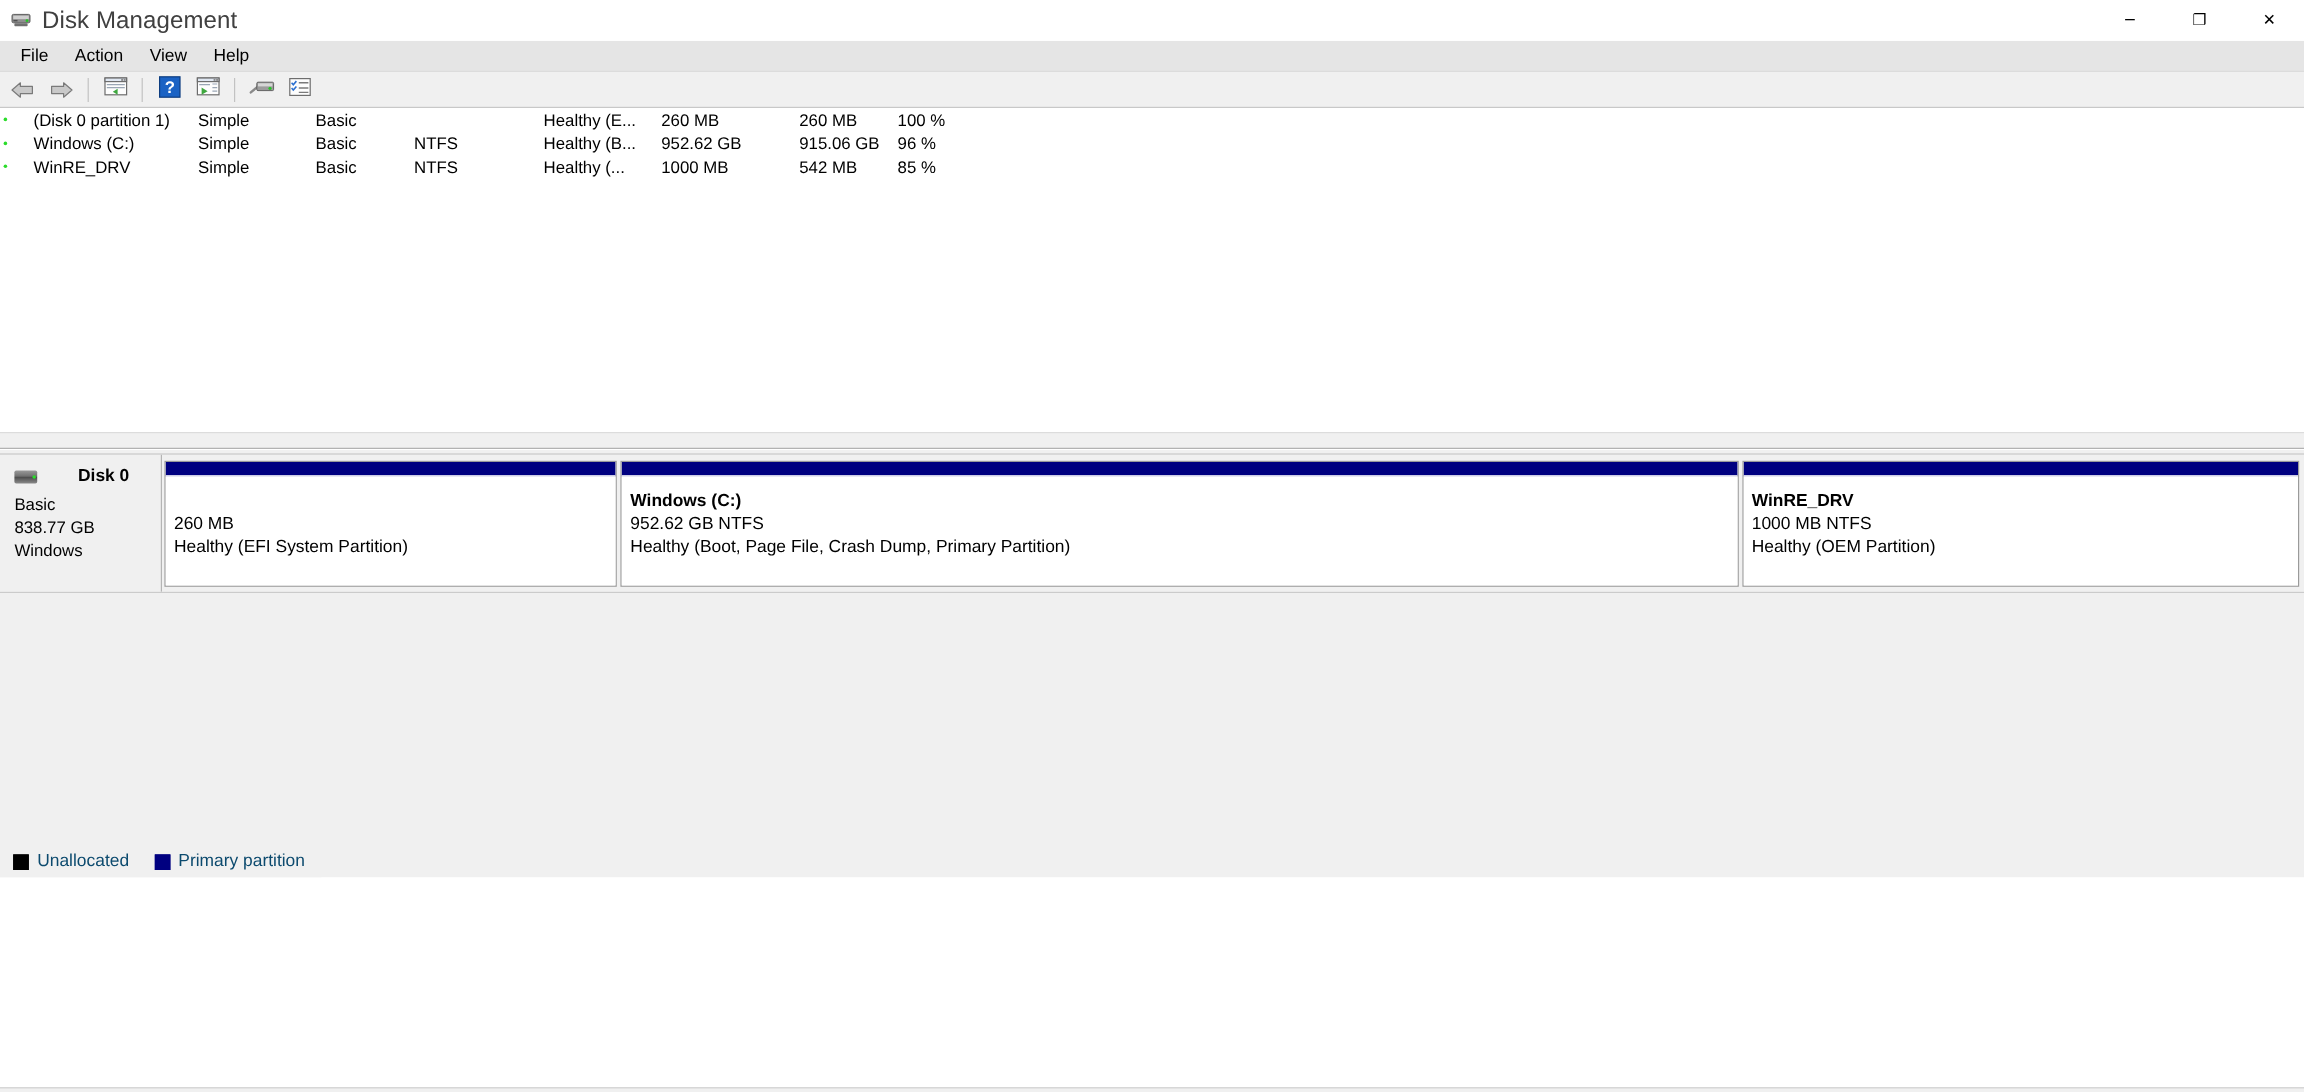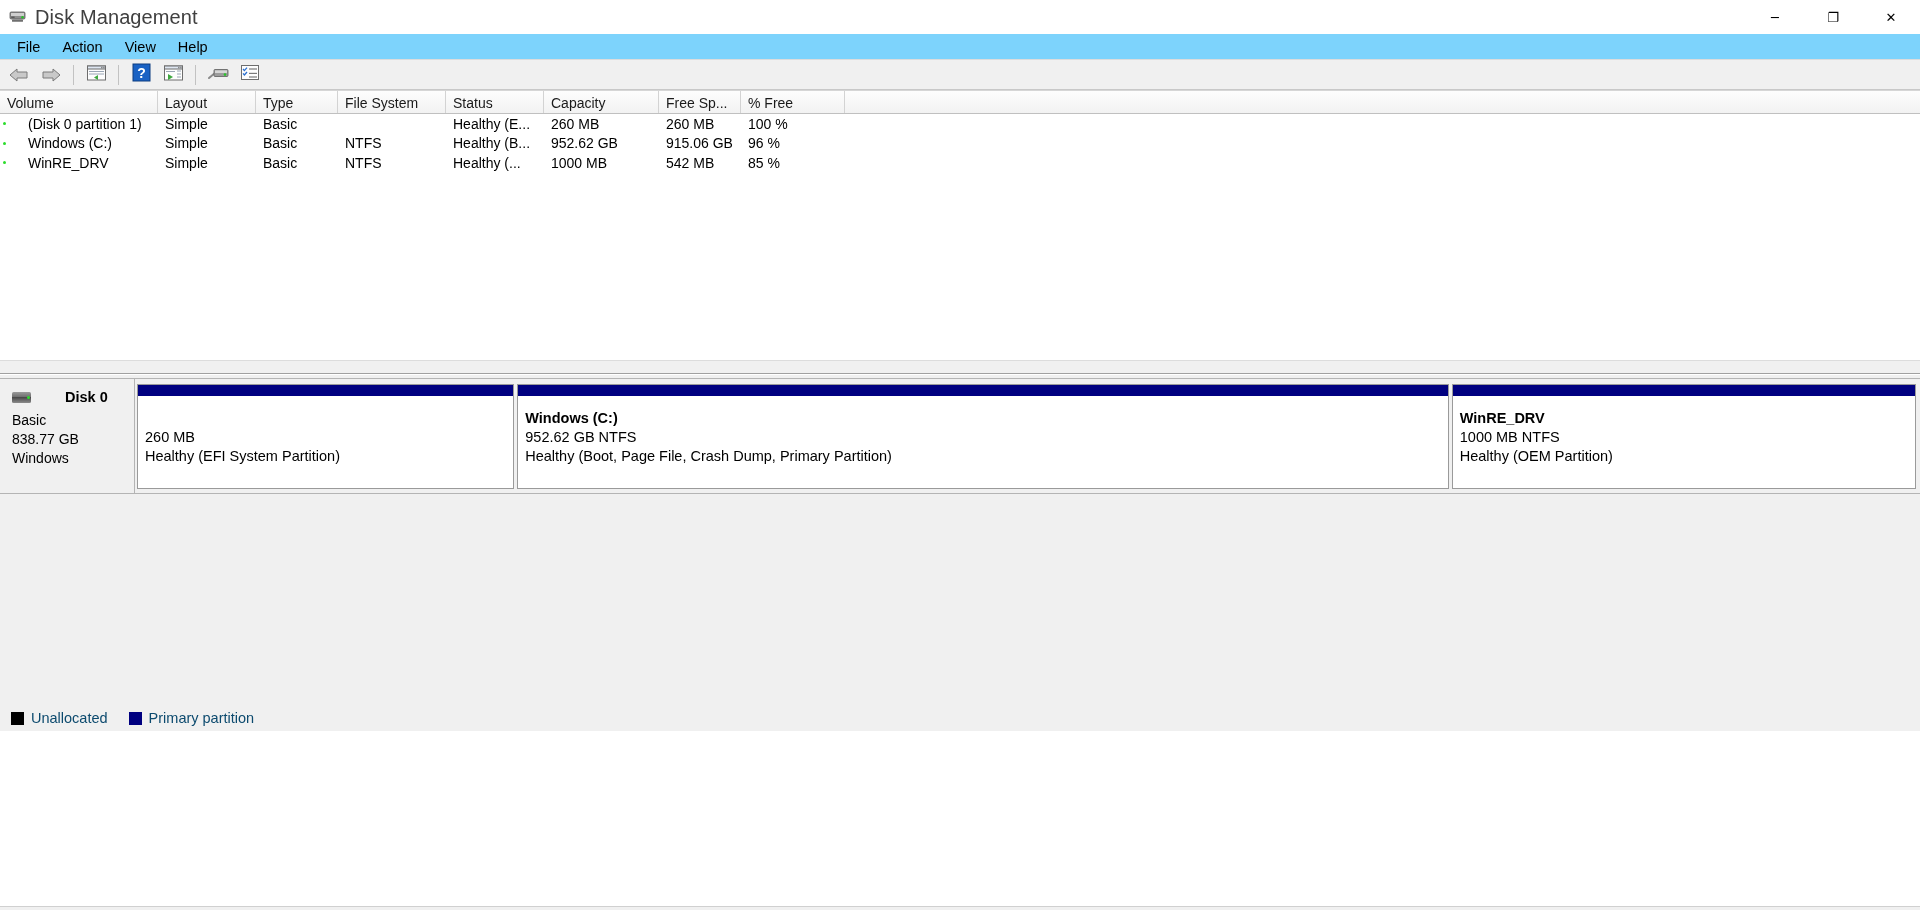--- a/index.html
+++ b/index.html
@@ -40,21 +40,21 @@
     display: flex; align-items: center; justify-content: center;
     font-size: 13px; color: #000;
   }
   .cap-glyph { font-family: "DejaVu Sans", sans-serif; font-size: 13px; line-height: 1; }
 
   
   .menubar {
     height: 26px;
     display: flex;
     align-items: center;
-    background: #7dd3fc;
+    background: #e5e5e5;
     padding-left: 6px;
     border-bottom: 1px solid #dcdcdc;
   }
   .menu-item {
     font-size: 14.5px;
     color: #000;
     padding: 3px 11px;
     cursor: default;
   }
 
@@ -363,31 +363,20 @@
         <path d="M3 9.4 L4.4 11 L7 8" stroke="#2a6fd0" stroke-width="1.3" fill="none"></path>
         <line x1="9" y1="5" x2="17" y2="5" stroke="#7a7a7a" stroke-width="1.2"></line>
         <line x1="9" y1="9.4" x2="17" y2="9.4" stroke="#7a7a7a" stroke-width="1.2"></line>
         <line x1="9" y1="13" x2="17" y2="13" stroke="#7a7a7a" stroke-width="1.2"></line>
       </svg>
     </span>
   </div>
 </div>
 
 <div class="list-pane">
-  <div class="lv-header" id="lv-header">
-      <div class="lv-th" style="width: 158px; flex: 0 0 158px;">Volume</div>
-      <div class="lv-th" style="width: 98px; flex: 0 0 98px;">Layout</div>
-      <div class="lv-th" style="width: 82px; flex: 0 0 82px;">Type</div>
-      <div class="lv-th" style="width: 108px; flex: 0 0 108px;">File System</div>
-      <div class="lv-th" style="width: 98px; flex: 0 0 98px;">Status</div>
-      <div class="lv-th" style="width: 115px; flex: 0 0 115px;">Capacity</div>
-      <div class="lv-th" style="width: 82px; flex: 0 0 82px;">Free Sp...</div>
-      <div class="lv-th" style="width: 104px; flex: 0 0 104px;">% Free</div>
-      <div class="lv-th" style="width: 1075px; flex: 0 0 1075px;"></div>
-    </div>
   <div id="lv-body">
       <div class="lv-row">
         <div class="lv-td" style="width: 158px; flex: 0 0 158px;">
           <span class="vol-icon"><span class="drive-glyph"></span></span>
           <span>(Disk 0 partition 1)</span>
         </div>
         <div class="lv-td" style="width: 98px; flex: 0 0 98px;">Simple</div>
         <div class="lv-td" style="width: 82px; flex: 0 0 82px;">Basic</div>
         <div class="lv-td" style="width: 108px; flex: 0 0 108px;"></div>
         <div class="lv-td" style="width: 98px; flex: 0 0 98px;">Healthy (E...</div>

